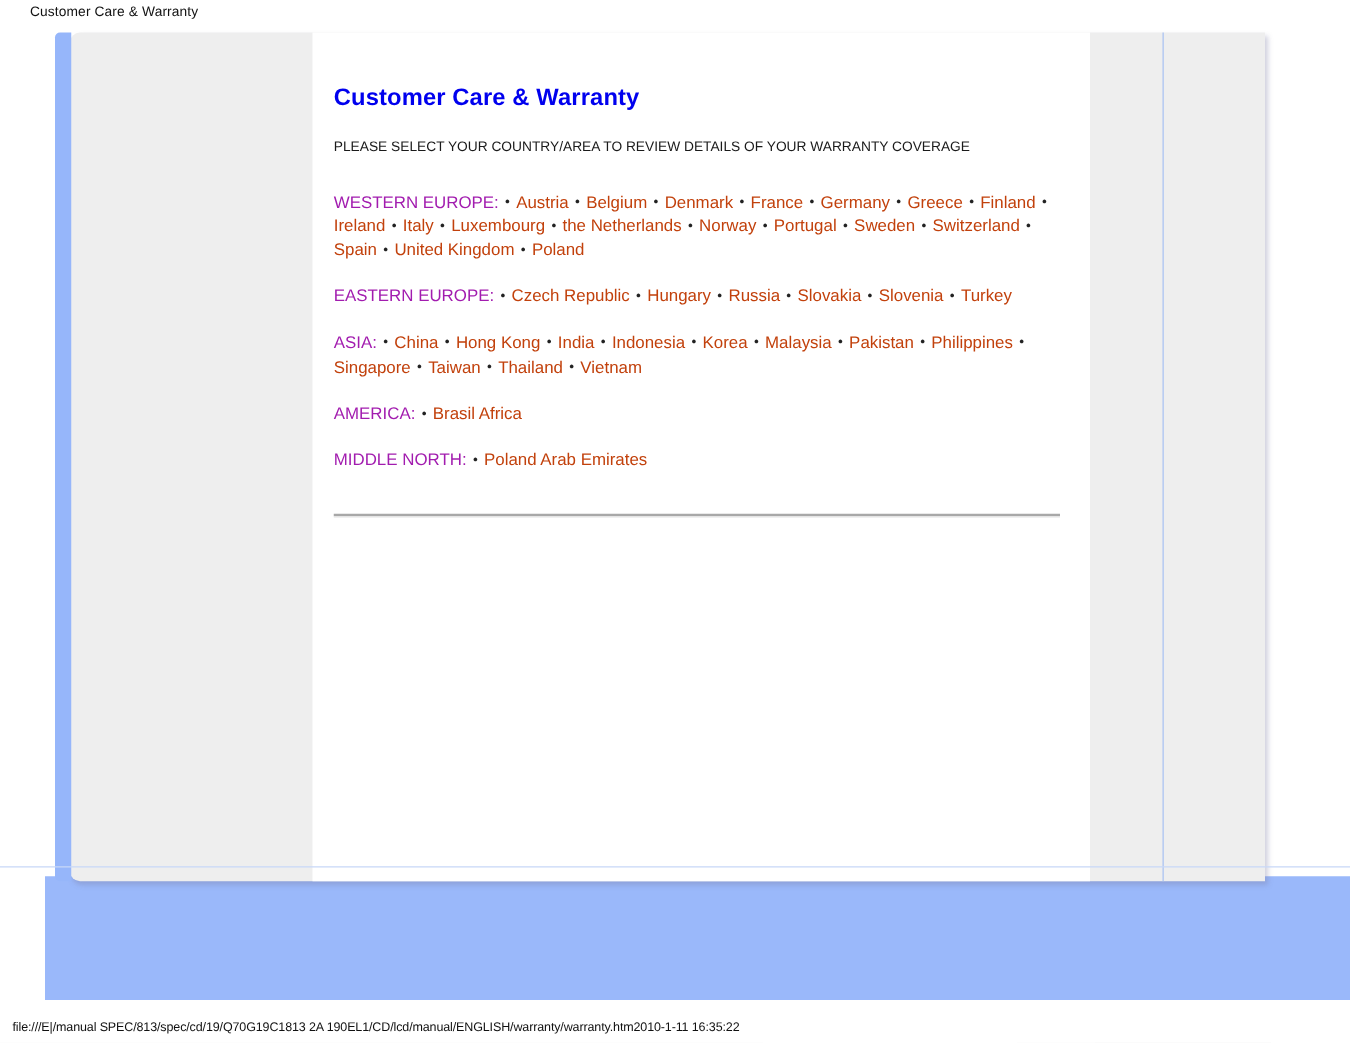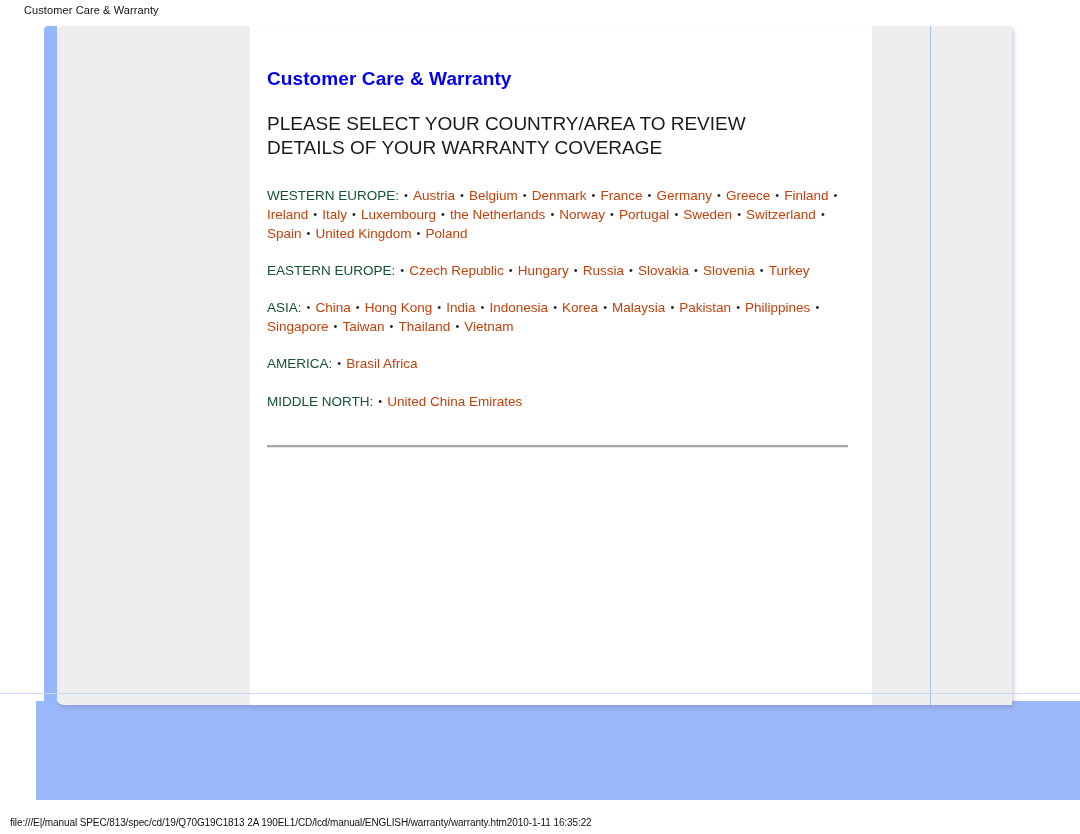--- a/index.html
+++ b/index.html
@@ -132,33 +132,33 @@
     width: 590px;
   }
   .doc-title {
     color: #0000ee;
     font-size: 19px;
     font-weight: bold;
     margin: 0 0 22px 0;
     letter-spacing: 0.1px;
   }
   .intro {
-    font-size: 19px;
+    font-size: 11px;
     color: #1a1a1a;
     line-height: 1.25;
     margin: 0 0 26px 0;
     max-width: 510px;
   }
   .region-block {
     margin: 0 0 18px 0;
     font-size: 13.5px;
     line-height: 1.42;
   }
   .region-label {
-    color: #14532d;
+    color: #a21caf;
   }
   .country-link {
     color: #c2410c;
     text-decoration: none;
     cursor: pointer;
   }
   .sep {
     color: #222222;
     font-size: 11px;
     padding: 0 2px;
@@ -192,21 +192,21 @@
   <div class="hairline"></div>
 
   <div class="doc">
     <h1 class="doc-title">Customer Care &amp; Warranty</h1>
     <p class="intro">PLEASE SELECT YOUR COUNTRY/AREA TO REVIEW DETAILS OF YOUR WARRANTY COVERAGE</p>
     <div id="regions">
         <p class="region-block"><span class="region-label">WESTERN EUROPE:</span><span class="sep"> • </span><a class="country-link" href="#">Austria</a><span class="sep"> • </span><a class="country-link" href="#">Belgium</a><span class="sep"> • </span><a class="country-link" href="#">Denmark</a><span class="sep"> • </span><a class="country-link" href="#">France</a><span class="sep"> • </span><a class="country-link" href="#">Germany</a><span class="sep"> • </span><a class="country-link" href="#">Greece</a><span class="sep"> • </span><a class="country-link" href="#">Finland</a><span class="sep"> • </span><a class="country-link" href="#">Ireland</a><span class="sep"> • </span><a class="country-link" href="#">Italy</a><span class="sep"> • </span><a class="country-link" href="#">Luxembourg</a><span class="sep"> • </span><a class="country-link" href="#">the Netherlands</a><span class="sep"> • </span><a class="country-link" href="#">Norway</a><span class="sep"> • </span><a class="country-link" href="#">Portugal</a><span class="sep"> • </span><a class="country-link" href="#">Sweden</a><span class="sep"> • </span><a class="country-link" href="#">Switzerland</a><span class="sep"> • </span><a class="country-link" href="#">Spain</a><span class="sep"> • </span><a class="country-link" href="#">United Kingdom</a><span class="sep"> • </span><a class="country-link" href="#">Poland</a></p>
         <p class="region-block"><span class="region-label">EASTERN EUROPE:</span><span class="sep"> • </span><a class="country-link" href="#">Czech Republic</a><span class="sep"> • </span><a class="country-link" href="#">Hungary</a><span class="sep"> • </span><a class="country-link" href="#">Russia</a><span class="sep"> • </span><a class="country-link" href="#">Slovakia</a><span class="sep"> • </span><a class="country-link" href="#">Slovenia</a><span class="sep"> • </span><a class="country-link" href="#">Turkey</a></p>
         <p class="region-block"><span class="region-label">ASIA:</span><span class="sep"> • </span><a class="country-link" href="#">China</a><span class="sep"> • </span><a class="country-link" href="#">Hong Kong</a><span class="sep"> • </span><a class="country-link" href="#">India</a><span class="sep"> • </span><a class="country-link" href="#">Indonesia</a><span class="sep"> • </span><a class="country-link" href="#">Korea</a><span class="sep"> • </span><a class="country-link" href="#">Malaysia</a><span class="sep"> • </span><a class="country-link" href="#">Pakistan</a><span class="sep"> • </span><a class="country-link" href="#">Philippines</a><span class="sep"> • </span><a class="country-link" href="#">Singapore</a><span class="sep"> • </span><a class="country-link" href="#">Taiwan</a><span class="sep"> • </span><a class="country-link" href="#">Thailand</a><span class="sep"> • </span><a class="country-link" href="#">Vietnam</a></p>
         <p class="region-block"><span class="region-label">AMERICA:</span><span class="sep"> • </span><a class="country-link" href="#">Brasil Africa</a></p>
-        <p class="region-block"><span class="region-label">MIDDLE NORTH:</span><span class="sep"> • </span><a class="country-link" href="#">United China Emirates</a></p>
+        <p class="region-block"><span class="region-label">MIDDLE NORTH:</span><span class="sep"> • </span><a class="country-link" href="#">Poland Arab Emirates</a></p>
       </div>
     <div class="divider"></div>
   </div>
 
 </div>
 
 <div class="status-bar">
   <span class="status-text">file:///E|/manual SPEC/813/spec/cd/19/Q70G19C1813 2A 190EL1/CD/lcd/manual/ENGLISH/warranty/warranty.htm2010-1-11 16:35:22</span>
 </div>
 

